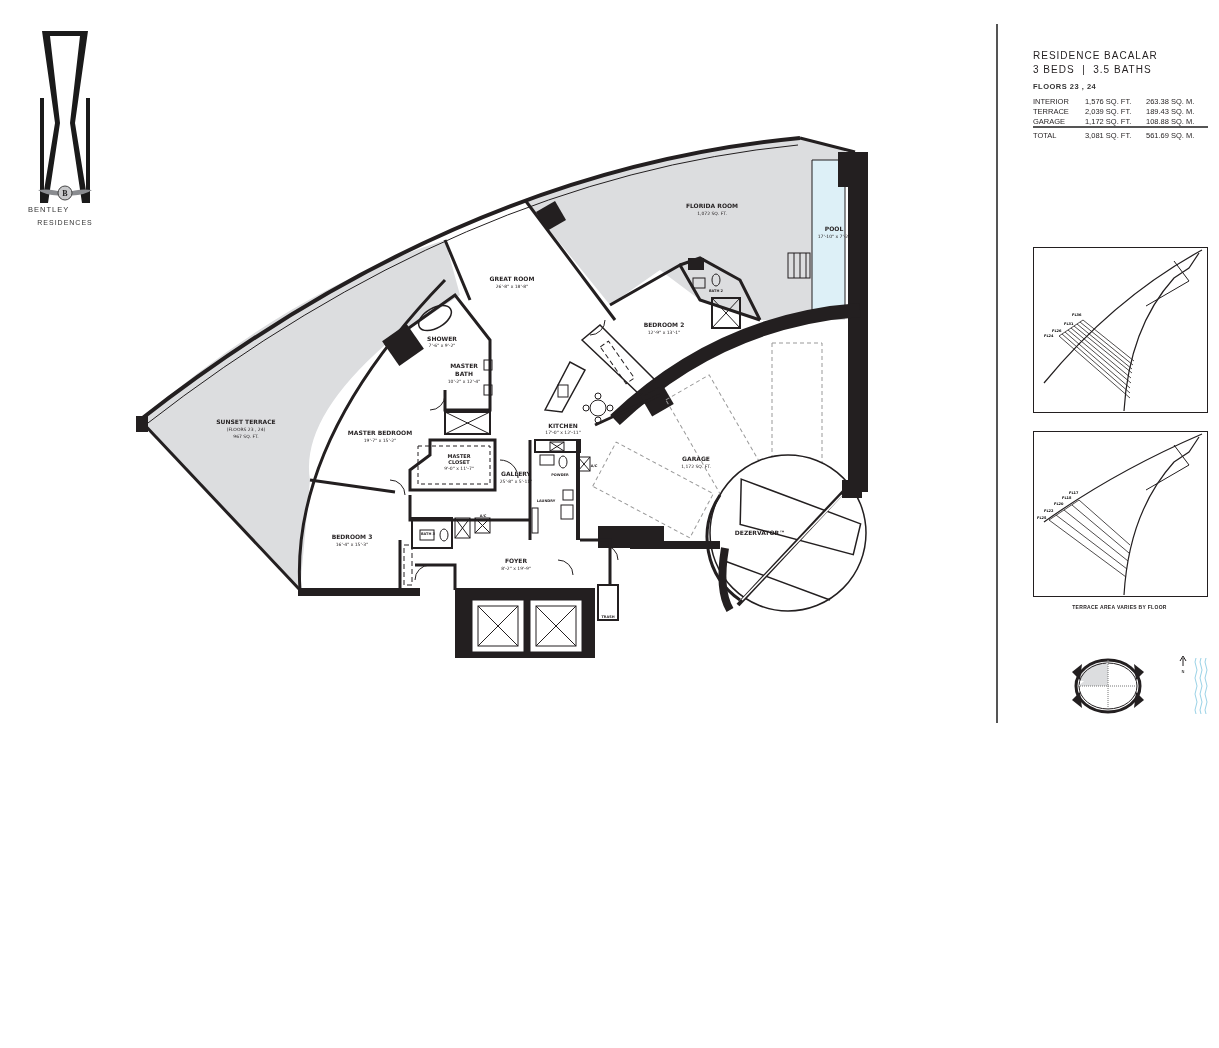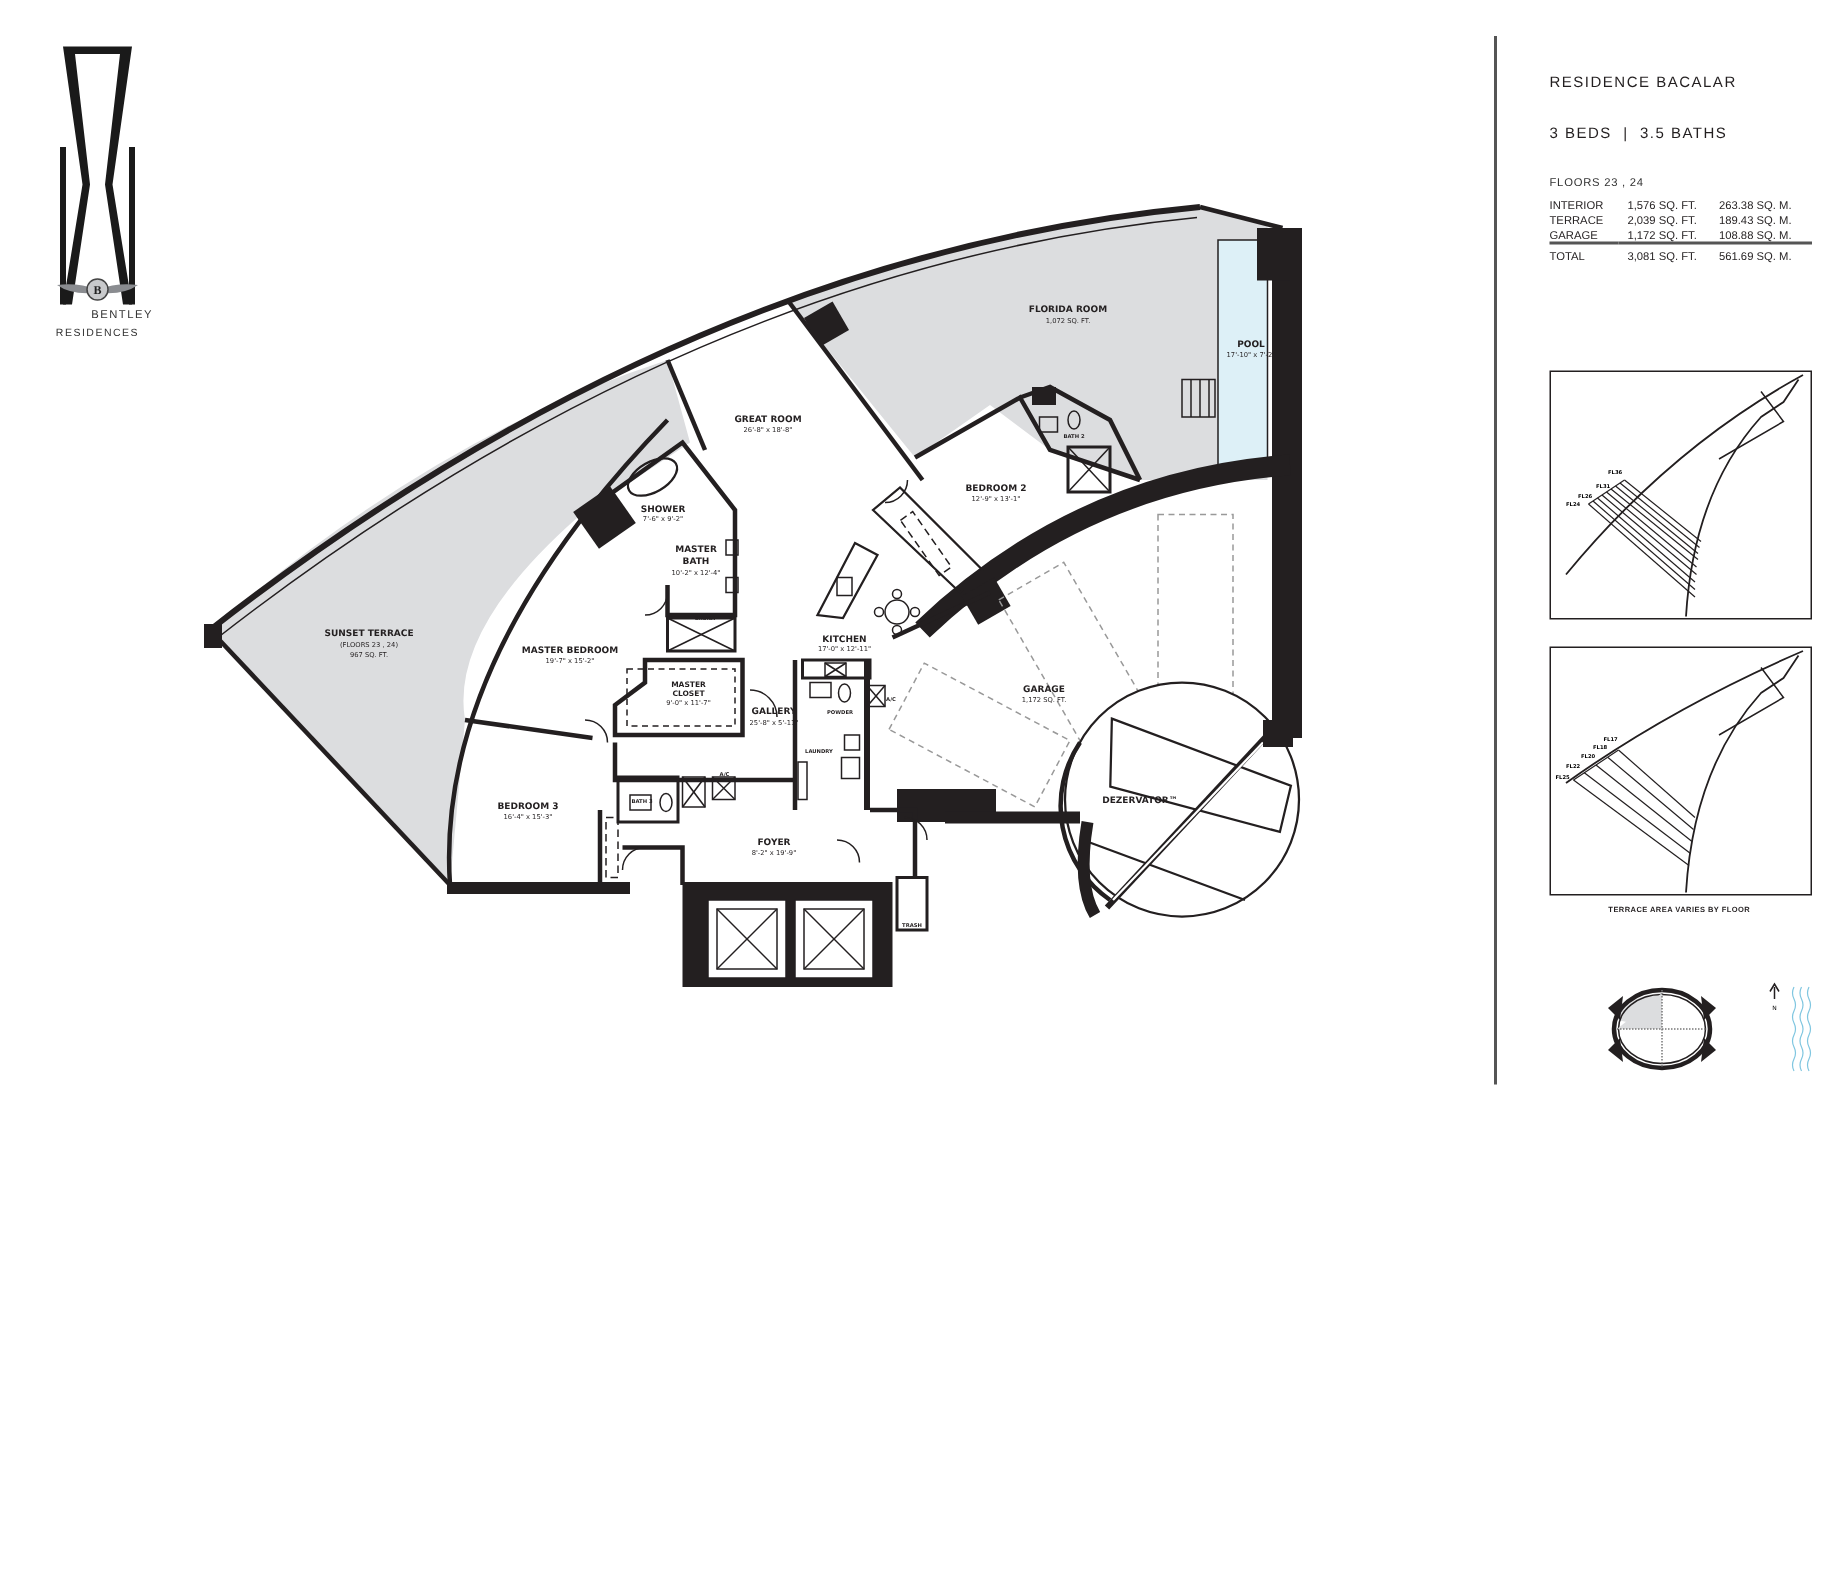--- a/index.html
+++ b/index.html
@@ -1,28 +1,28 @@
 <!DOCTYPE html>
 <html><head>
 <meta charset="utf-8">
 <style>
   html, body { margin:0; padding:0; background:#ffffff; }
   body { width:1219px; height:1048px; position:relative; overflow:hidden;
          font-family: "Liberation Sans", "DejaVu Sans", sans-serif; color:#231f20; }
   .abs { position:absolute; }
   #logo { left:30px; top:28px; width:70px; height:210px; }
-  #brand1 { left:28px; top:205px; width:74px; text-align:right; font-size:7.5px; letter-spacing:1px; color:#333; }
+  #brand1 { left:28px; top:205px; width:74px; text-align:left; font-size:7.5px; letter-spacing:1px; color:#333; }
   #brand2 { left:24px; top:219px; width:82px; text-align:center; font-size:7px; letter-spacing:1px; color:#333; }
   #plan { left:0; top:0; width:990px; height:700px; }
   .rl { font-family:"DejaVu Sans", sans-serif; font-weight:bold; text-anchor:middle; fill:#231f20; }
   .rd { font-family:"DejaVu Sans", sans-serif; text-anchor:middle; fill:#231f20; }
   #divider { left:996px; top:24px; width:2px; height:699px; background:#555; }
   #info { left:1033px; top:49px; width:180px; }
   .title { font-size:10px; letter-spacing:1px; line-height:14px; color:#231f20; }
-  .floors { font-size:7.5px; letter-spacing:0.5px; margin-top:20px; color:#333; }
+  .floors { font-size:7.5px; letter-spacing:0.5px; margin-top:5px; color:#333;font-weight:bold; }
   table.area { margin-top:5px; border-collapse:collapse; font-size:7.5px; width:175px; color:#231f20; }
   table.area td { padding:0.5px 0; white-space:nowrap; }
   table.area td.v1 { padding-left:6px; }
   table.area td.v2 { text-align:left; }
   table.area tr.total td { border-top:2px solid #555; padding-top:3px; font-weight:normal; }
   .keyplan { left:1033px; width:173px; border:1px solid #231f20; background:#fff; }
   #kp1 { top:247px; height:164px; }
   #kp2 { top:431px; height:164px; }
   #terrace-note { left:1033px; top:604px; width:173px; text-align:center; font-size:5px; font-weight:bold; letter-spacing:0.3px; }
   #locator { left:1068px; top:650px; width:148px; height:72px; }
@@ -229,21 +229,21 @@
 
   <text class="rl" x="516" y="563" font-size="6">FOYER</text>
   <text class="rd" x="516" y="570" font-size="4.5">8'-2" x 19'-9"</text>
   <text class="rl" x="608" y="618" font-size="3.5">TRASH</text>
 </svg>
 
 <div id="divider" class="abs"></div>
 
 <div id="info" class="abs">
   <div class="title">RESIDENCE BACALAR</div>
-  <div class="title" style="white-space:pre;margin-top:20px;">3 BEDS  |  3.5 BATHS</div>
+  <div class="title" style="white-space:pre;">3 BEDS  |  3.5 BATHS</div>
   <div class="floors">FLOORS 23 , 24</div>
   <table class="area">
     <tbody>
         <tr>
       <td>INTERIOR</td>
       <td class="v1">1,576 SQ. FT.</td>
       <td class="v2">263.38 SQ. M.</td>
     </tr>
     <tr>
       <td>TERRACE</td>

